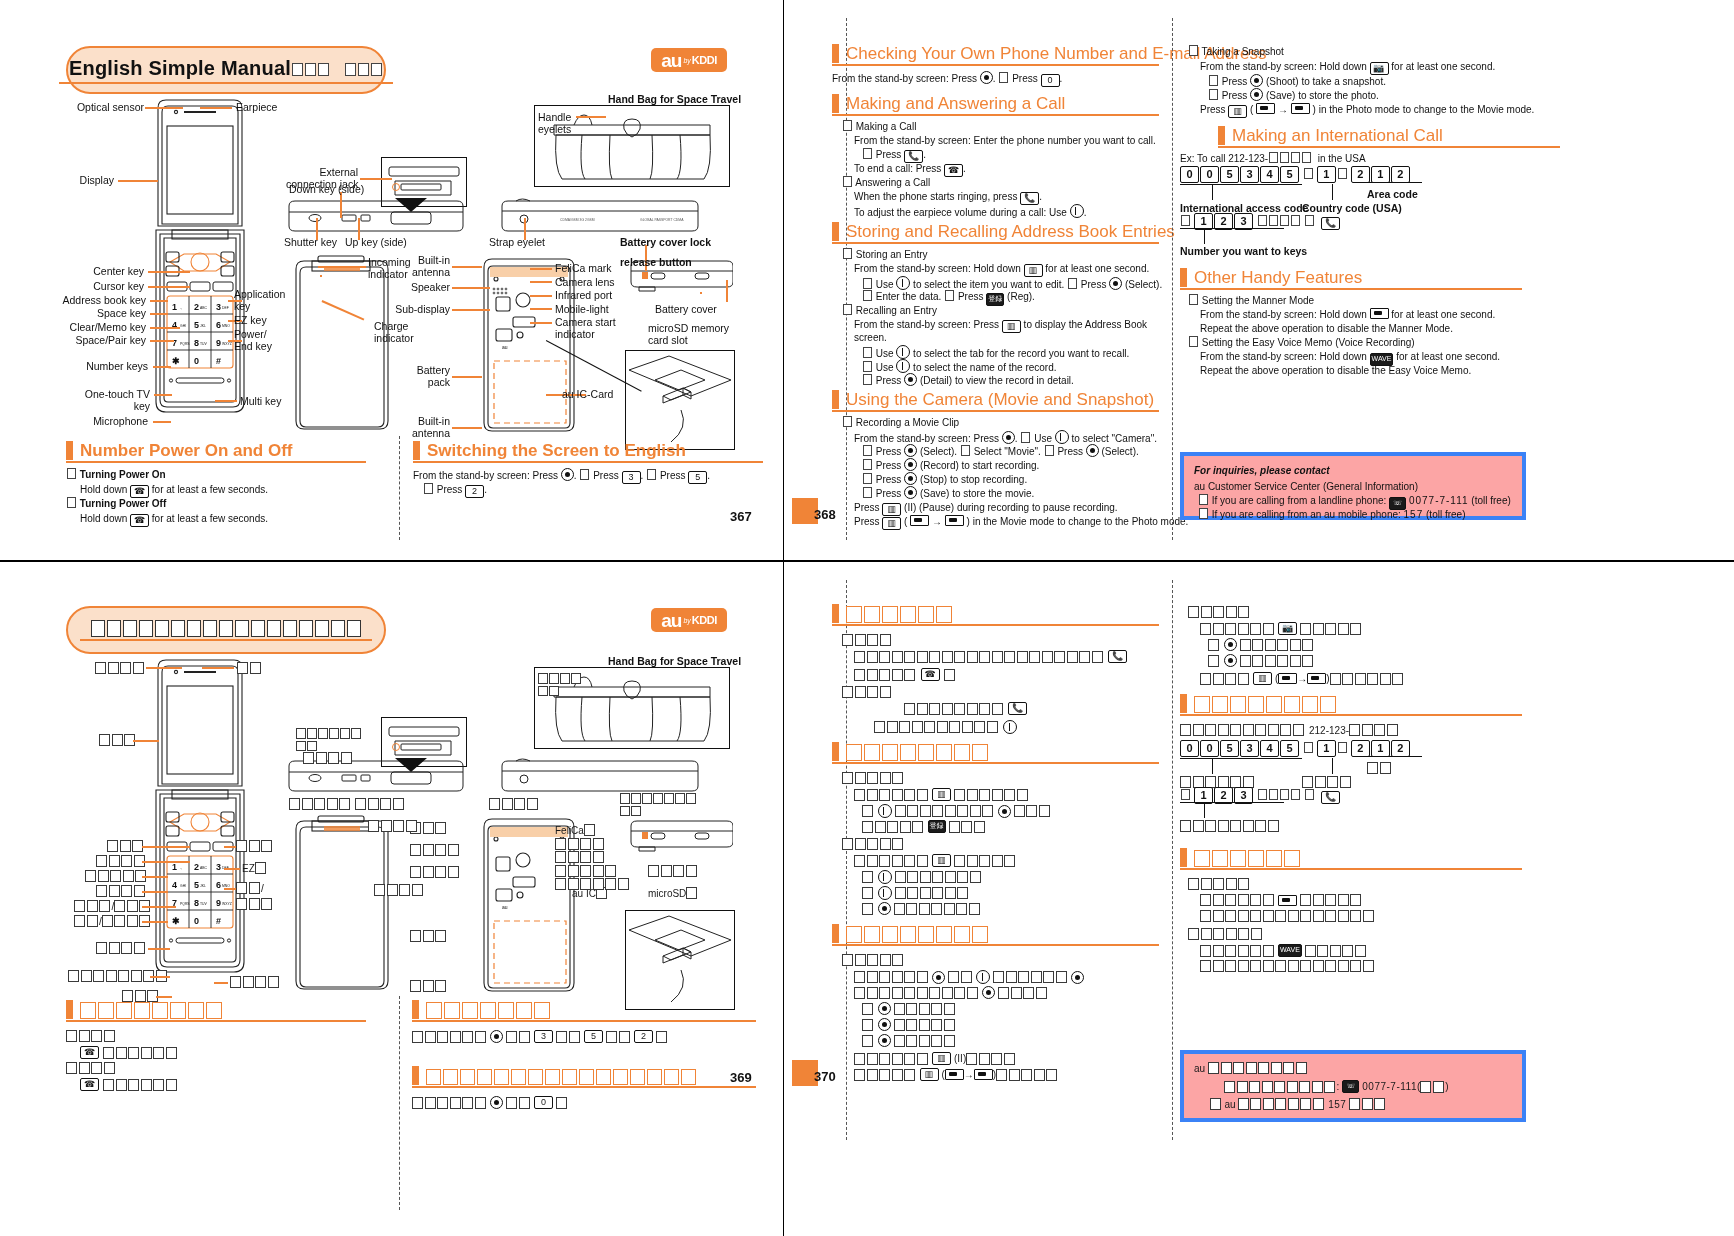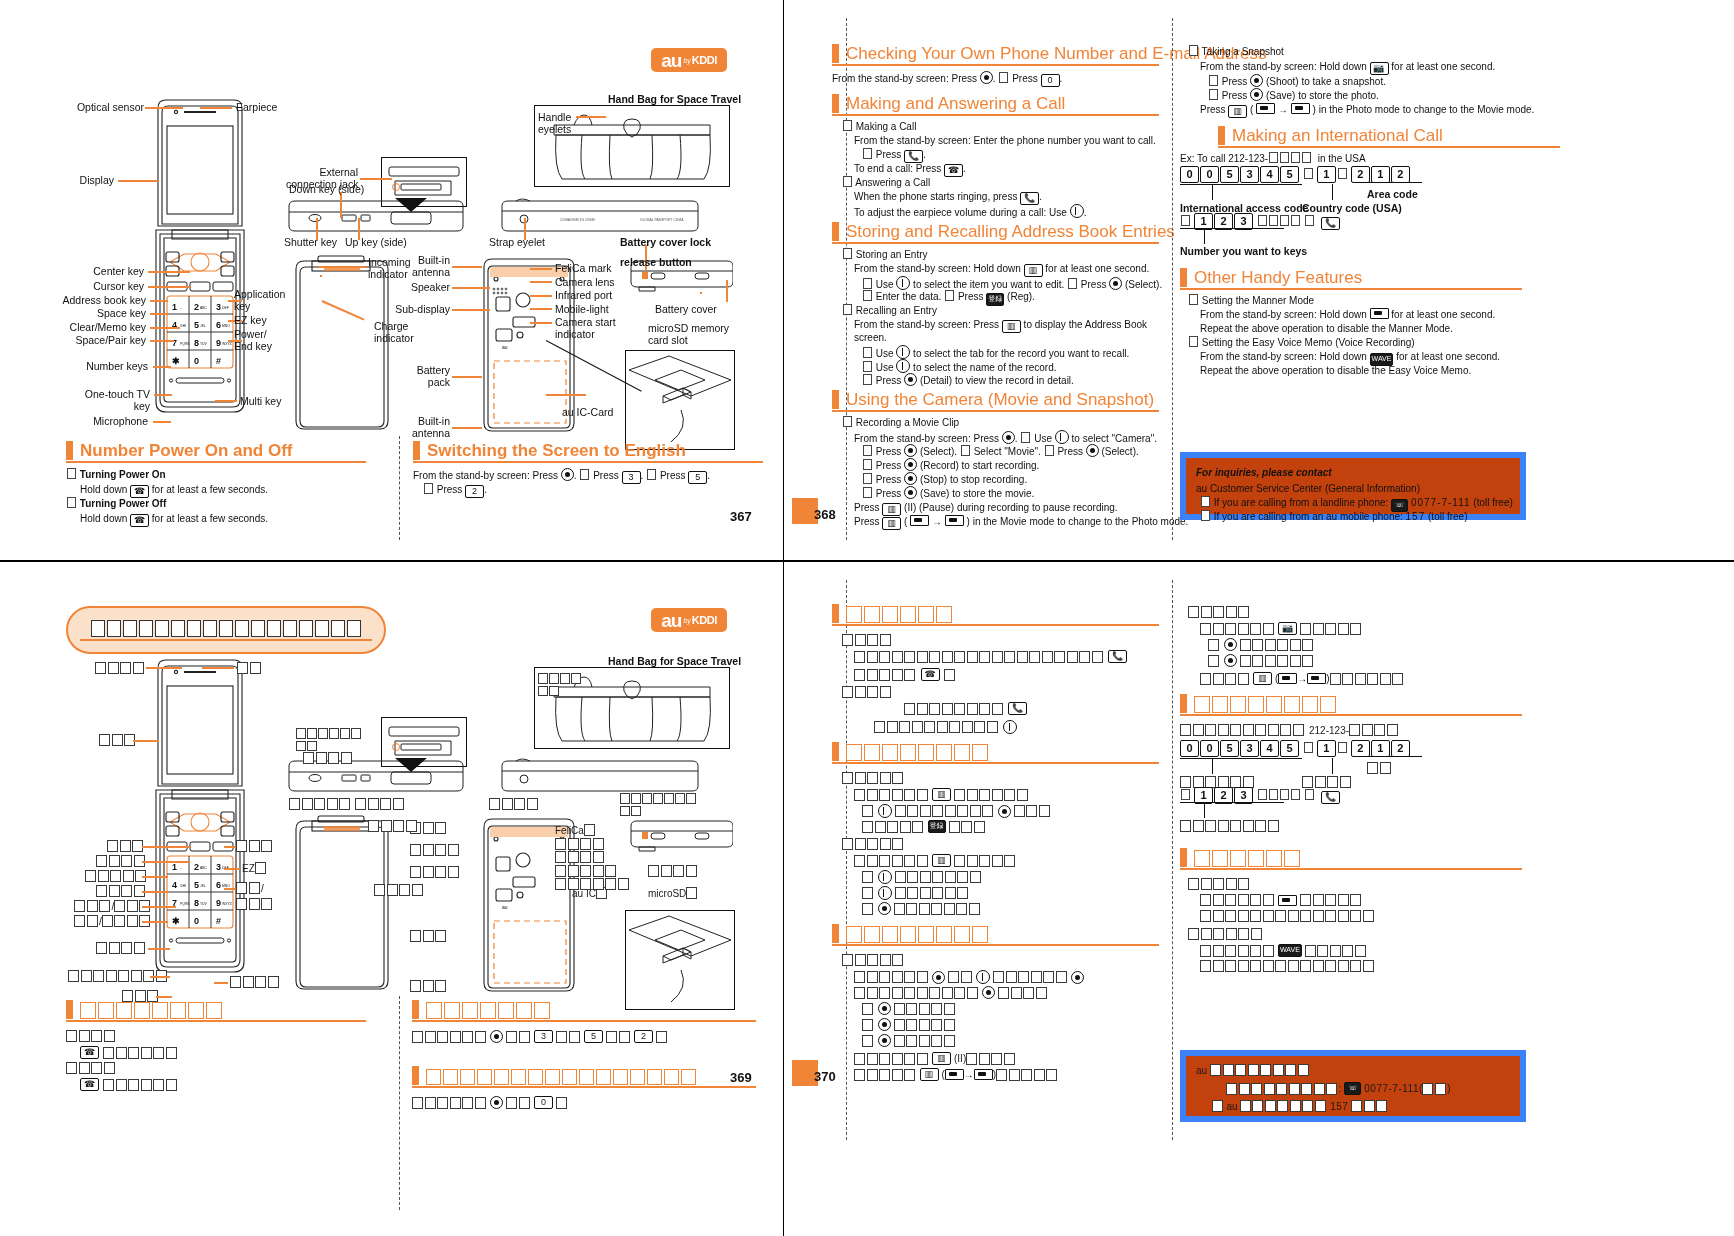--- a/index.html
+++ b/index.html
@@ -64,38 +64,43 @@
   .numbox{display:inline-block;border:1.4px solid #111;border-radius:2px;width:17px;height:15px;
     line-height:14px;text-align:center;font-size:11px;font-weight:bold;background:#fff;margin-right:1px;}
   .tofu{display:inline-block;width:9px;height:11px;border:1px solid #444;vertical-align:-1px;margin:0 1px;background:#fff;}
   .tofu.sm{width:7px;height:9px;}
 
   
   .art{position:absolute;}
   .art svg{display:block;}
 
   
-  .inq{position:absolute;border:6px solid #3b82f6;background:#c2410c;box-sizing:border-box;}
+  .inq{position:absolute;border:4px solid #3b82f6;background:#fca5a5;box-sizing:border-box;}
 
   
   .pgnum{position:absolute;font-size:13px;font-weight:bold;color:#111;}
   .tab{position:absolute;background:#F08437;}
 
   
   .jp{position:absolute;display:flex;flex-wrap:wrap;align-content:flex-start;}
   .jp i{display:block;border:1px solid #3a3a3a;background:#fff;width:9px;height:10px;margin:1px 1.5px 1px 0;}
   .jp.sm i{width:7.5px;height:8.5px;}
   .jpline{position:absolute;display:flex;align-items:center;white-space:nowrap;font-size:10px;}
   .jpline i{display:inline-block;border:1px solid #3a3a3a;width:9px;height:10px;margin:0 1.5px 0 0;background:#fff;}
 </style>
 </head>
 <body>
 
 <div class="page" style="left:0;top:0;width:868px;height:560px;">
 
+  <div class="title-pill" style="left:66px;top:46px;width:316px;height:44px;">
+    <div class="tp-inner">
+      <span>English Simple Manual</span><span class="tofu"></span><span class="tofu"></span><span class="tofu"></span><span style="display:inline-block;width:14px"></span><span class="tofu"></span><span class="tofu"></span><span class="tofu"></span>
+    </div>
+  </div>
 
   <div class="au-logo" style="left:651px;top:48px;width:76px;height:24px;">
     <span class="au-word">au</span>
     <span class="au-by">by</span>
     <span class="au-kddi">KDDI</span>
   </div>
 
   <div class="art" style="left:140px;top:96px;width:120px;height:330px;">
     <svg width="120" height="330" viewBox="0 0 120 330">
       <g fill="none" stroke="#222" stroke-width="1.1">
@@ -370,21 +375,21 @@
   <div class="ld" style="left:530px;top:308px;width:22px;"></div>
   <div class="ld" style="left:530px;top:322px;width:22px;"></div>
   <div class="lbl" style="left:555px;top:262px;">FeliCa mark</div>
   <div class="lbl" style="left:555px;top:276px;">Camera lens</div>
   <div class="lbl" style="left:555px;top:289px;">Infrared port</div>
   <div class="lbl" style="left:555px;top:303px;">Mobile-light</div>
   <div class="lbl" style="left:555px;top:316px;line-height:12px;">Camera start<br>indicator</div>
 
   <div class="ld" style="left:546px;top:394px;width:40px;"></div>
   <div class="ld-k" style="left:546px;top:340px;width:108px;transform:rotate(28deg);transform-origin:left center;background:#111;height:1.4px;"></div>
-  <div class="lbl" style="left:562px;top:388px;margin-top:18px;">au IC-Card</div>
+  <div class="lbl" style="left:562px;top:388px;">au IC-Card</div>
 
   <div class="sec-h" style="left:66px;top:441px;width:300px;">
     <span class="bar"></span>
     <span class="txt" style="font-weight:bold;">Number Power On and Off</span>
     <span class="rule" style="width:300px;"></span>
   </div>
   <div class="bt b" style="left:66px;top:468px;"><span class="tofu sm"></span> <span>Turning Power On</span></div>
   <div class="bt" style="left:80px;top:483px;">
     <span>Hold down</span>
     <span class="keybox">☎</span>

